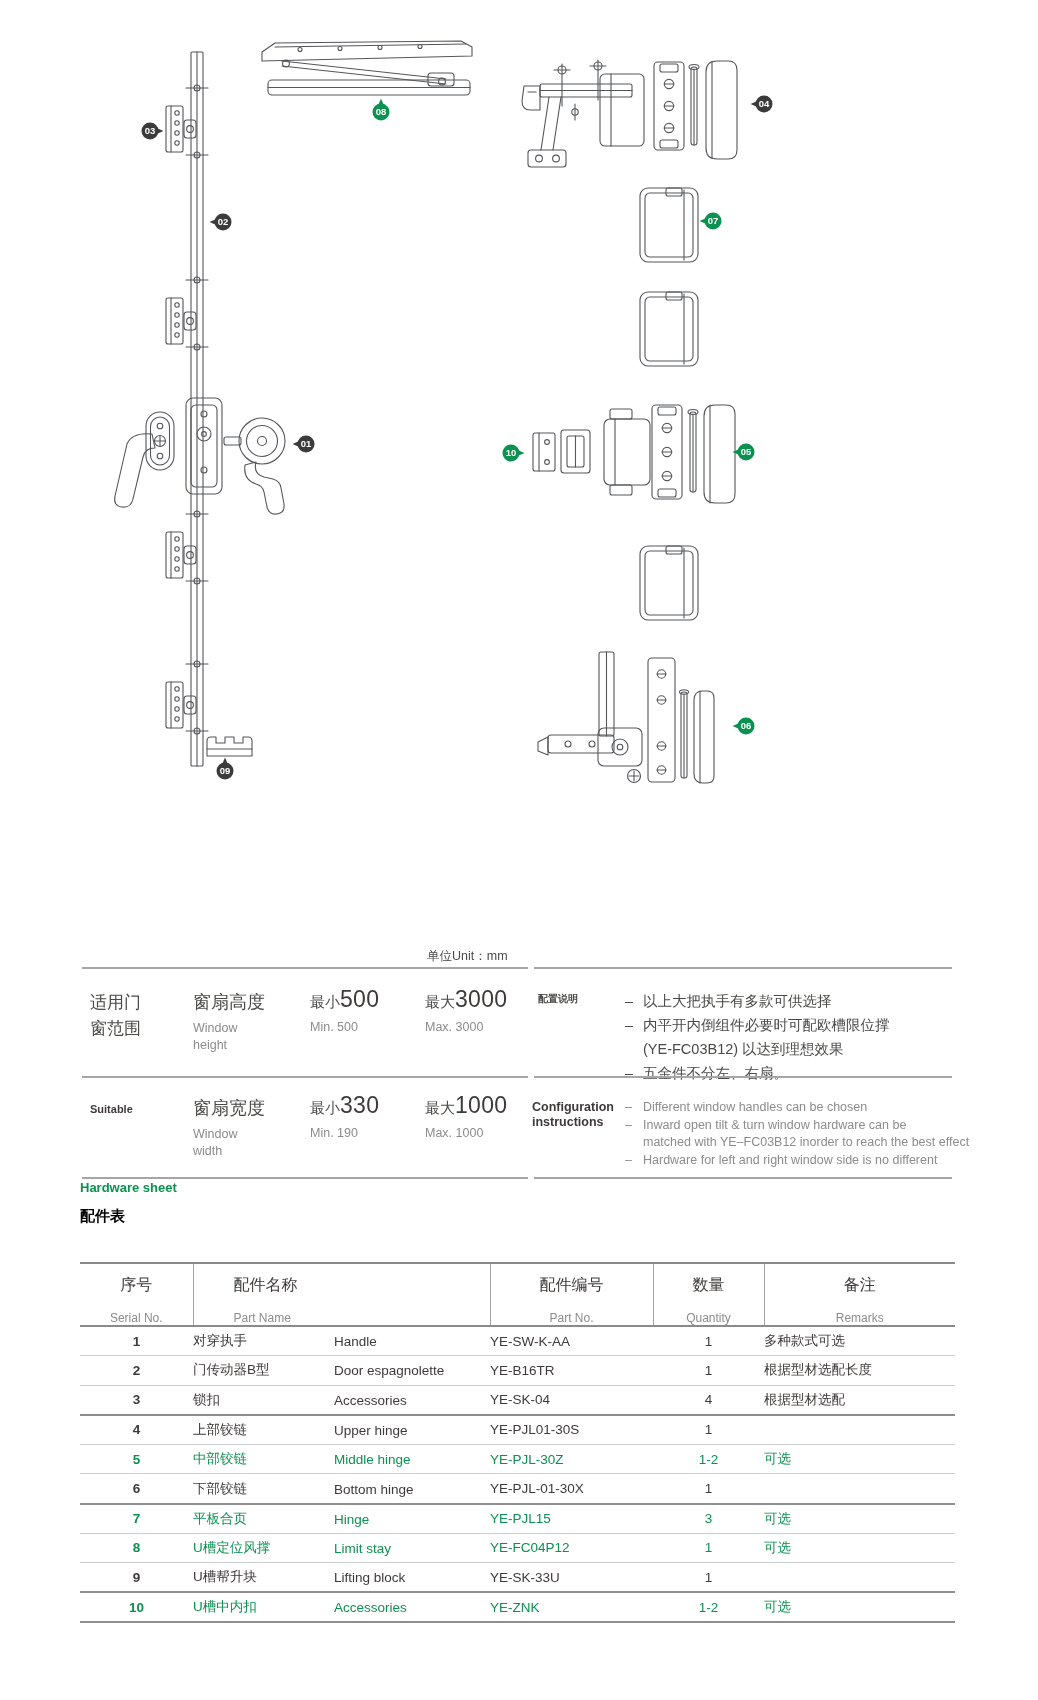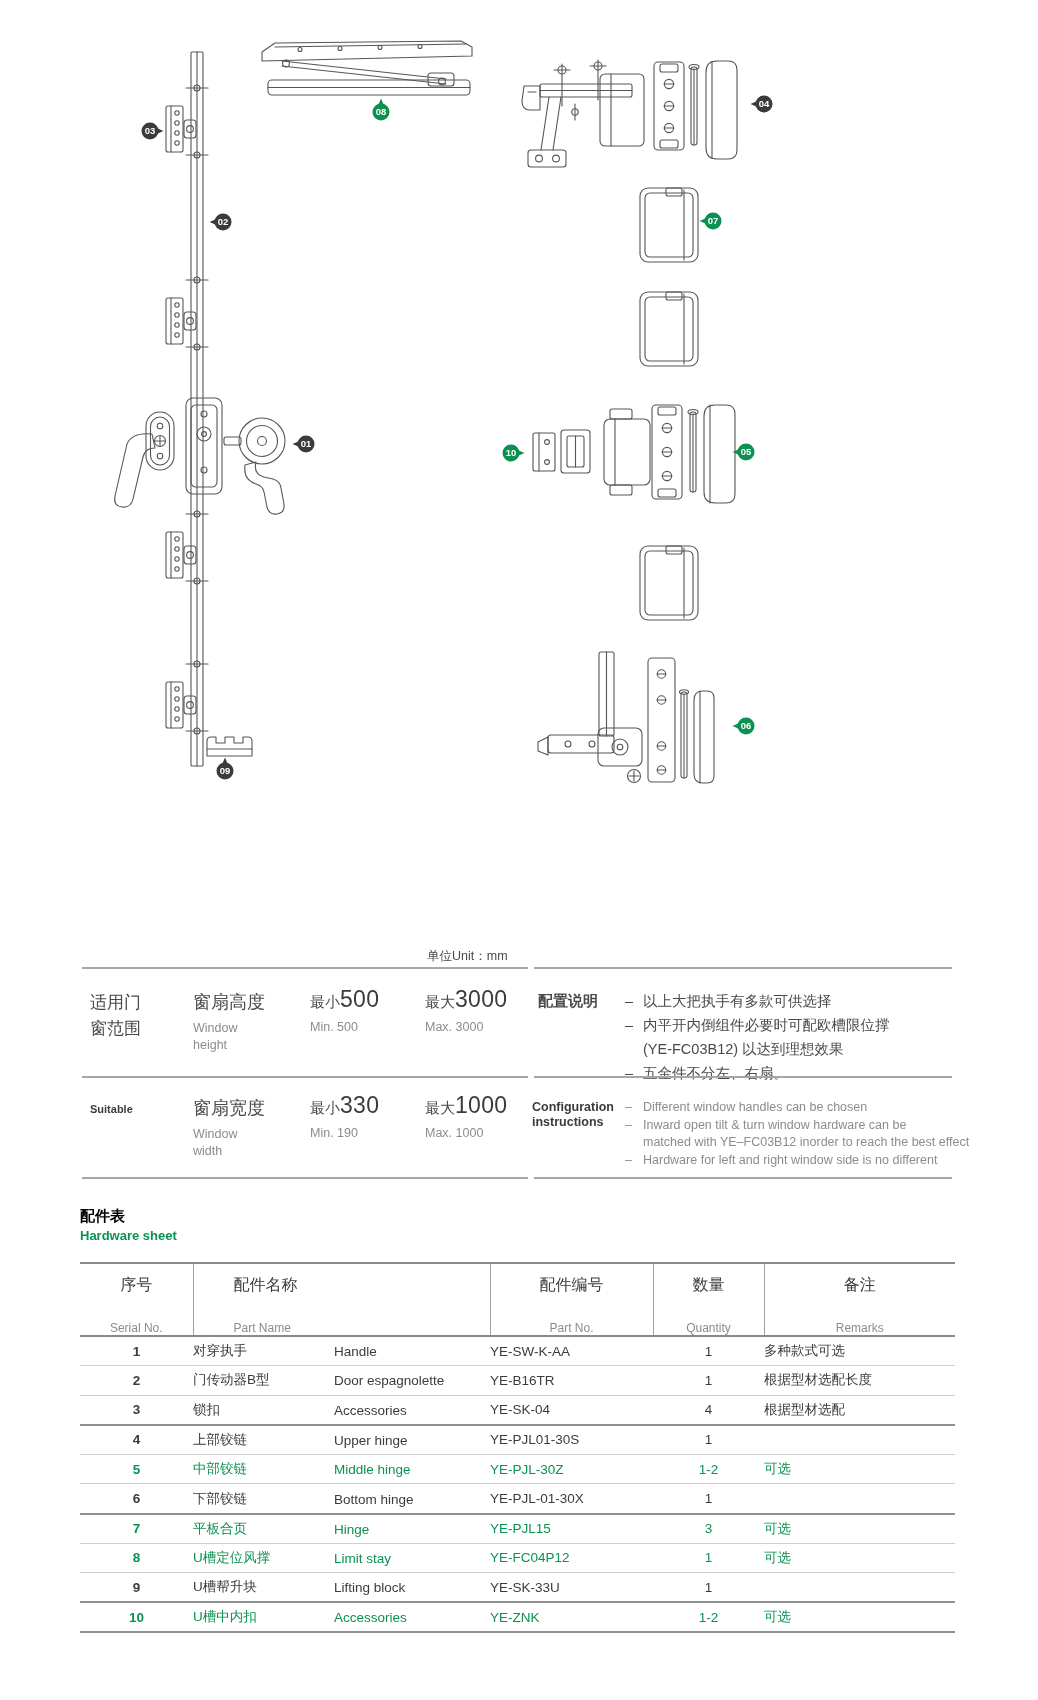--- a/index.html
+++ b/index.html
@@ -10,36 +10,36 @@
 .abs{position:absolute}
 .rule{position:absolute;height:2px;background:#a6a6a6}
 .unit-note{position:absolute;font-size:12.5px;color:#4a4a48}
 .zh17{font-size:17px;line-height:26px;color:#4a4a48}
 .zh18{font-size:18px;color:#4a4a48}
 .sub{font-size:12.5px;line-height:17px;color:#8c8c8c;margin-top:6px}
 .bold-en{font-size:11px;font-weight:bold;color:#3e3a39}
 .num-cell{display:flex;align-items:baseline}
 .num-cell .zh{font-size:15px;color:#4a4a48}
 .num-cell .num{font-size:23px;color:#3e3a39;letter-spacing:.3px}
-.cfg-label-cn{font-size:15px;font-weight:bold;color:#4a4a48}
+.cfg-label-cn{font-size:10px;font-weight:bold;color:#4a4a48}
 .cfg-label-en{font-size:12.5px;font-weight:bold;line-height:15px;color:#3e3a39}
 .cfg-list-cn{font-size:14.5px;line-height:24px;color:#4a4a48;width:340px}
 .cfg-list-en{font-size:12.5px;line-height:17.5px;color:#8c8c8c;width:345px}
 .cfg-line{display:flex}
 .cfg-line .dash{width:18px;flex:none}
 .sheet-title-cn{position:absolute;font-size:15px;font-weight:bold;color:#000000}
 .sheet-title-en{position:absolute;font-size:13px;font-weight:bold;color:#0b9150}
 table.hw{position:absolute;left:80px;top:1262px;width:875px;border-collapse:collapse;
   table-layout:fixed;border-top:2px solid #8a8a8a}
 table.hw thead th{border-right:1px solid #a2a2a2;border-bottom:2px solid #8a8a8a;
   font-weight:normal;vertical-align:top;padding-top:11px;height:56px;text-align:center}
 table.hw thead th:last-child{border-right:none}
 table.hw thead th.name{text-align:left;padding-left:40px}
 .h-cn{font-size:16px;color:#3e3a39}
-.h-en{font-size:12px;color:#8c8c8c;margin-top:25px}
+.h-en{font-size:12px;color:#8c8c8c;margin-top:15px}
 table.hw tbody td{height:29.6px;font-size:13.5px;color:#3e3a39;border-bottom:1px solid #cfcfcf;padding:0}
 table.hw tbody tr.thick td{border-bottom:2px solid #8f8f8f}
 table.hw tbody tr.green td{color:#0b9150}
 td.serial{text-align:center;font-weight:bold}
 td.name{padding-left:12px;position:relative}
 td.name .en{position:absolute;left:141px;top:50%;transform:translateY(-50%)}
 td.pno{padding-left:53px}
 td.qty{text-align:center}
 td.rem{padding-left:25px}
 svg .s{stroke:#55565a;fill:none;stroke-width:1.1;stroke-linejoin:round;stroke-linecap:round}
@@ -423,21 +423,21 @@
       <div class="cfg-line">
         <span class="dash">–</span>
         <span>Hardware for left and right window side is no different</span>
       </div>
     </div>
 
   <div class="rule" style="left:82px;top:1177px;width:446px"></div>
   <div class="rule" style="left:534px;top:1177px;width:418px"></div>
 
   <div class="sheet-title-cn" style="left:80px;top:1207px">配件表</div>
-  <div class="sheet-title-en" style="left:80px;top:1228px">Hardware sheet</div>
+  <div class="sheet-title-en" style="left:80px;top:1180px">Hardware sheet</div>
 
   <table class="hw">
     <colgroup>
       <col style="width:113px">
         <col style="width:297px">
         <col style="width:163px">
       <col style="width:111px">
         <col style="width:191px">
     </colgroup>
     <thead>

